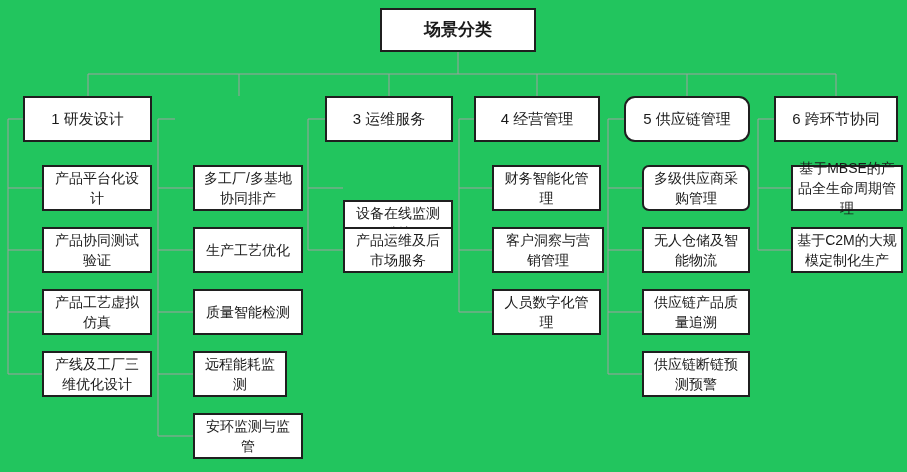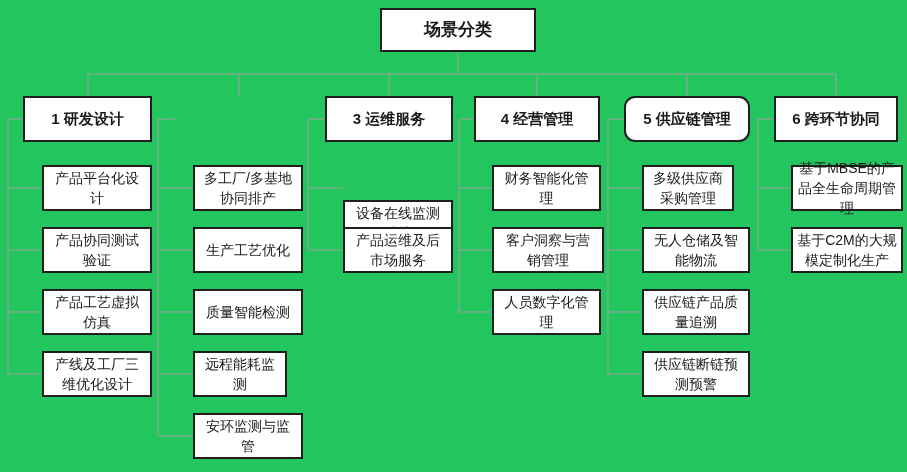--- a/index.html
+++ b/index.html
@@ -21,21 +21,21 @@
     display:flex;align-items:center;justify-content:center;
     text-align:center;
     word-break:break-all;
     line-height:20px;
   }
   .root{
     font-weight:bold;font-size:17px;
     left:380px;top:8px;width:156px;height:44px;
   }
   .cat{
-    font-weight:bold;font-size:15px;
+    font-weight:normal;font-size:15px;
     top:96px;height:46px;
   }
   .leaf{
     font-size:14px;
     height:46px;
     padding:0 8px;
   }
   .leaf.wide{padding:0 1px;}
 </style>
 </head>
@@ -108,21 +108,21 @@
   <div class="node leaf" style="left:193px;top:351px;width:94px;">远程能耗监测</div>
   <div class="node leaf" style="left:193px;top:413px;width:110px;">安环监测与监管</div>
 
   <div class="node leaf" style="left:343px;top:165px;width:110px;margin-top:35px;">设备在线监测维护</div>
   <div class="node leaf" style="left:343px;top:227px;width:110px;">产品运维及后市场服务</div>
 
   <div class="node leaf" style="left:492px;top:165px;width:109px;">财务智能化管理</div>
   <div class="node leaf" style="left:492px;top:227px;width:112px;">客户洞察与营销管理</div>
   <div class="node leaf" style="left:492px;top:289px;width:109px;">人员数字化管理</div>
 
-  <div class="node leaf" style="left:642px;top:165px;width:92px;">多级供应商采购管理</div>
+  <div class="node leaf" style="left:642px;top:165px;width:108px;border-radius:7px;">多级供应商采购管理</div>
   <div class="node leaf" style="left:642px;top:227px;width:108px;">无人仓储及智能物流</div>
   <div class="node leaf" style="left:642px;top:289px;width:108px;">供应链产品质量追溯</div>
   <div class="node leaf" style="left:642px;top:351px;width:108px;">供应链断链预测预警</div>
 
   <div class="node leaf wide" style="left:791px;top:165px;width:112px;">基于MBSE的产品全生命周期管理</div>
   <div class="node leaf wide" style="left:791px;top:227px;width:112px;">基于C2M的大规模定制化生产</div>
 
 </div>
 
 </body></html>

